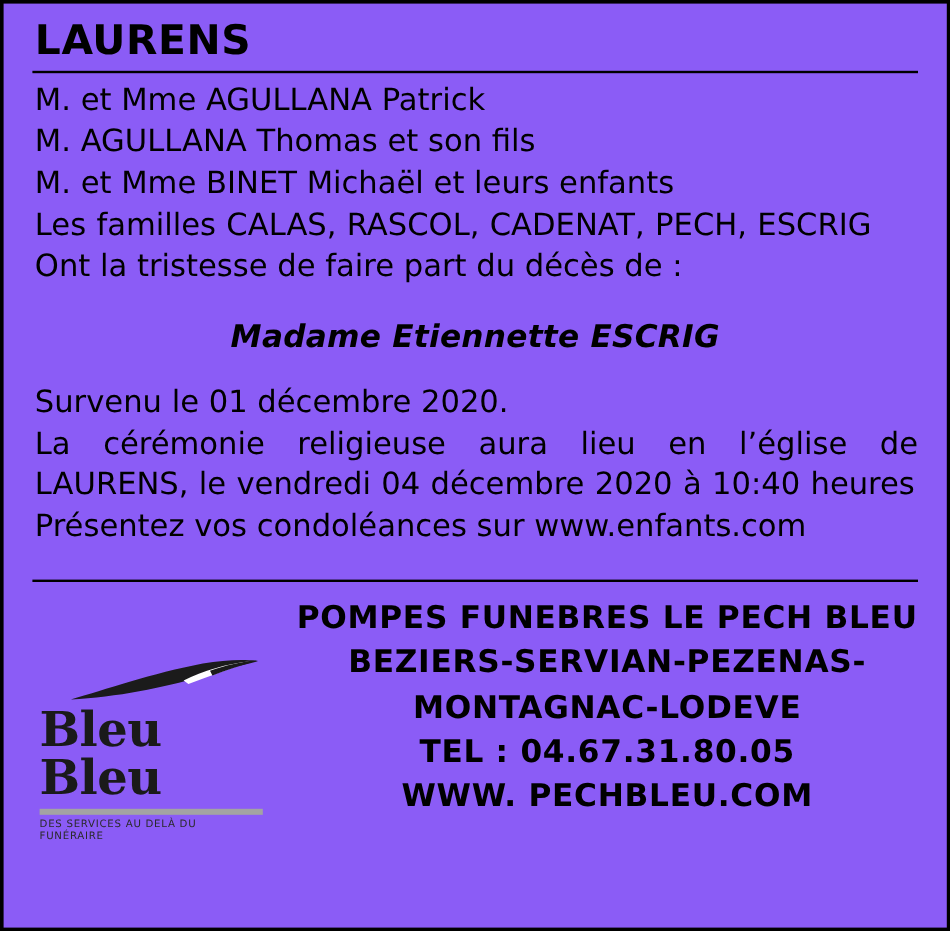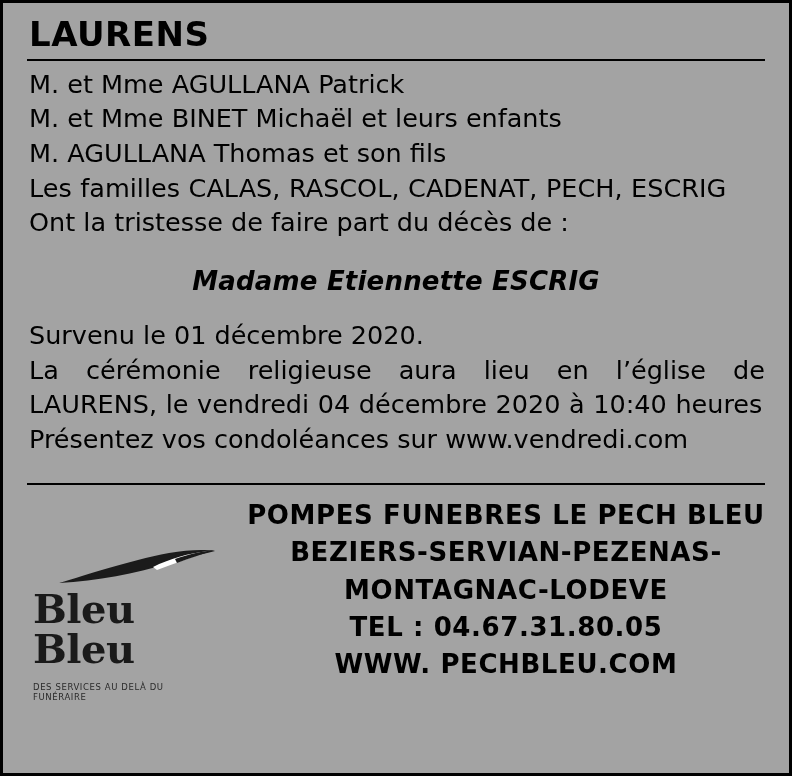--- a/index.html
+++ b/index.html
@@ -8,21 +8,21 @@
     background: #ffffff;
   }
   body {
     font-family: "DejaVu Sans", sans-serif;
   }
   .notice {
     position: relative;
     width: 792px;
     height: 776px;
     box-sizing: border-box;
-    background: #a3a3a3;
+    background: #8b5cf6;
     border: 3px solid #000000;
     overflow: hidden;
   }
   .inner {
     position: absolute;
     left: 24px;
     top: 14px;
     right: 24px;
     bottom: 10px;
   }
@@ -125,32 +125,32 @@
 <body>
 
 <div class="notice">
   <div class="inner">
 
     <h1 class="town">LAURENS</h1>
     <div class="rule"></div>
 
     <div class="family-block">
       <p class="line">M. et Mme AGULLANA Patrick</p>
+      <p class="line">M. AGULLANA Thomas et son fils</p>
       <p class="line">M. et Mme BINET Michaël et leurs enfants</p>
-      <p class="line">M. AGULLANA Thomas et son fils</p>
       <p class="line justify">Les familles CALAS, RASCOL, CADENAT, PECH, ESCRIG</p>
       <p class="line">Ont la tristesse de faire part du décès de :</p>
     </div>
 
     <div class="deceased">Madame Etiennette ESCRIG</div>
 
     <div class="details">
       <p class="line">Survenu le 01 décembre 2020.</p>
       <p class="line justify">La cérémonie religieuse aura lieu en l’église de LAURENS, le vendredi 04 décembre 2020 à 10:40 heures</p>
-      <p class="line">Présentez vos condoléances sur www.vendredi.com</p>
+      <p class="line">Présentez vos condoléances sur www.enfants.com</p>
     </div>
 
     <div class="spacer-mid"></div>
     <div class="rule-thin"></div>
 
     <div class="footer">
 
       <div class="logo">
         <div class="logo-swoosh">
           <svg width="180" height="42" viewBox="0 0 180 42" xmlns="http://www.w3.org/2000/svg">

